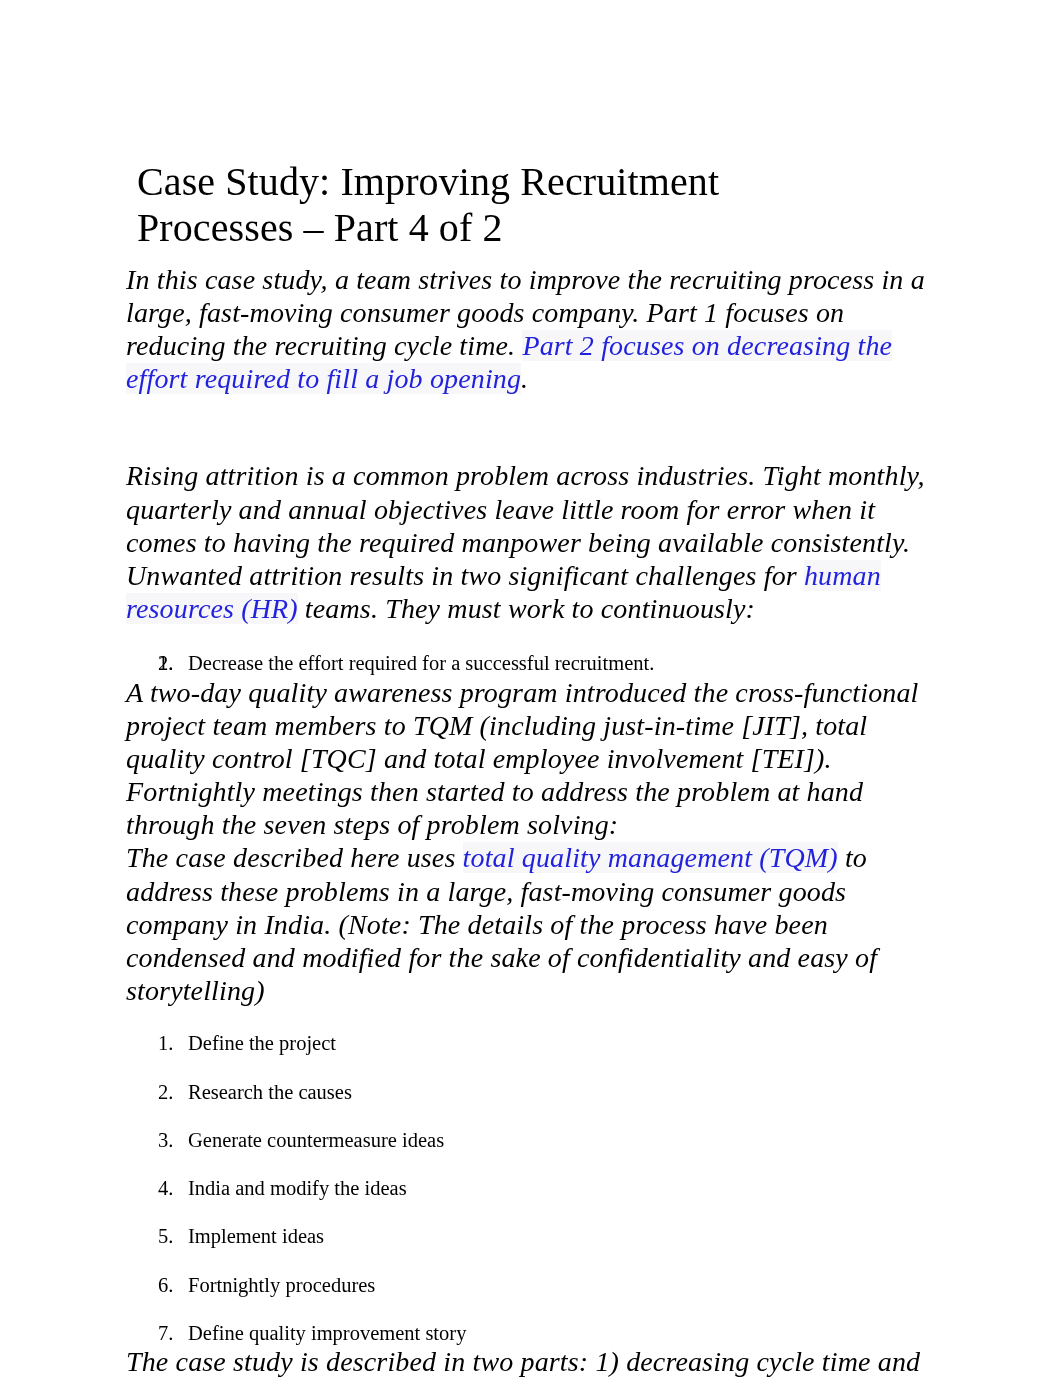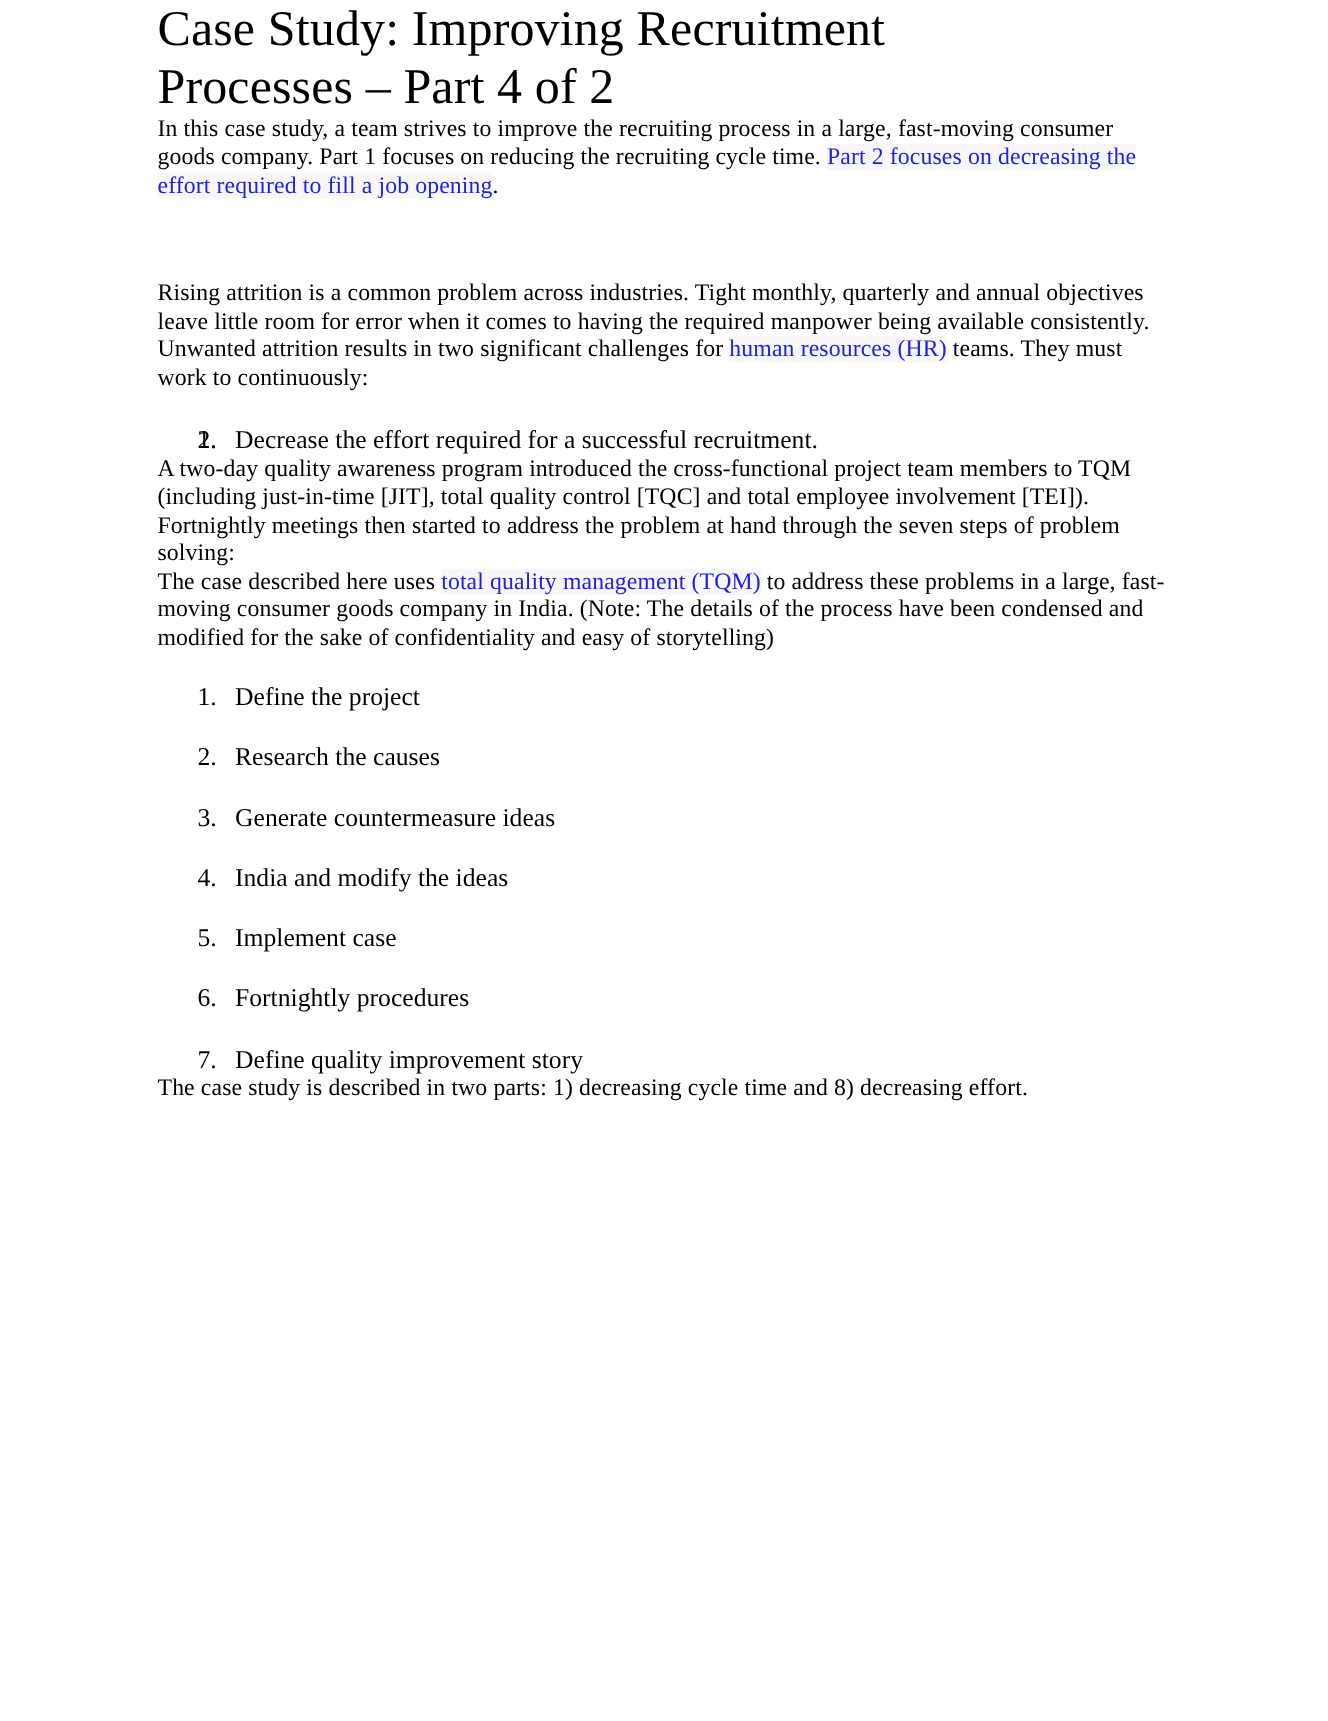--- a/index.html
+++ b/index.html
@@ -29,31 +29,33 @@
     left: 126px;
     top: 0;
     width: 812px;
   }
   h1.doc-title {
     font-family: "Liberation Serif", "DejaVu Serif", serif;
     font-size: 40px;
     font-weight: 400;
     line-height: 1.16;
     letter-spacing: 0.1px;
-    margin: 0;
+    margin: 11px;
+    padding-top: 148px;
     color: #000000;
     width: 660px;
   }
   p.body-para {
-    font-size: 19px;
+    font-size: 28px;
     line-height: 1.185;
     margin: 0;
     color: #000000;
     text-align: left;
     letter-spacing: 0.005em;
+    font-style: italic;
   }
   .p-intro { margin-top: 46px; }
   .spacer-para { height: 64px; }
   .p-attrition { margin-top: 0; }
   .p-tqm { margin-top: 27px; }
   .p-program { margin-top: 27px; }
   .p-closing { margin-top: 26px; }
 
   a.doclink, span.doclink {
     color: #2222dd;
@@ -109,21 +111,21 @@
 
     <p class="body-para p-program">A two-day quality awareness program introduced the cross-functional project team members to TQM (including just-in-time [JIT], total quality control [TQC] and total employee involvement [TEI]). Fortnightly meetings then started to address the problem at hand through the seven steps of problem solving:</p>
 
     <p class="body-para p-tqm"><span>The case described here uses </span><a class="doclink" href="#">total quality management (TQM)</a><span> to address these problems in a large, fast-moving consumer goods company in India. (Note: The details of the process have been condensed and modified for the sake of confidentiality and easy of storytelling)</span></p>
 
     <ol class="doc-list list-steps">
       <li><span class="num">1.</span><span>Define the project</span></li>
       <li><span class="num">2.</span><span>Research the causes</span></li>
       <li><span class="num">3.</span><span>Generate countermeasure ideas</span></li>
       <li><span class="num">4.</span><span>India and modify the ideas</span></li>
-      <li><span class="num">5.</span><span>Implement case</span></li>
+      <li><span class="num">5.</span><span>Implement ideas</span></li>
       <li><span class="num">6.</span><span>Fortnightly procedures</span></li>
       <li><span class="num">7.</span><span>Define quality improvement story</span></li>
     </ol>
 
     <p class="body-para p-closing">The case study is described in two parts: 1) decreasing cycle time and 8) decreasing effort.</p>
 
   </div>
 </div>
 
 </body></html>

